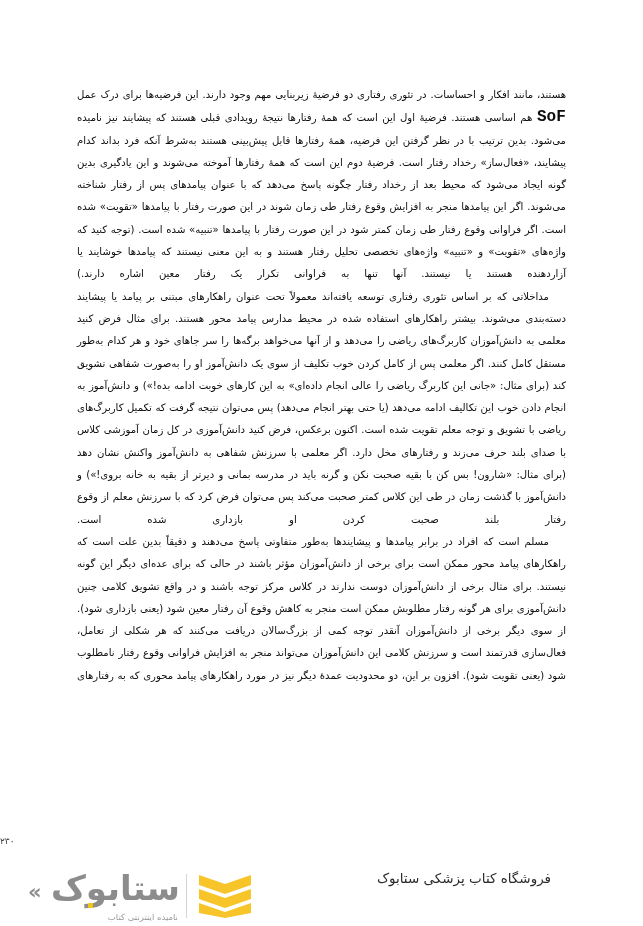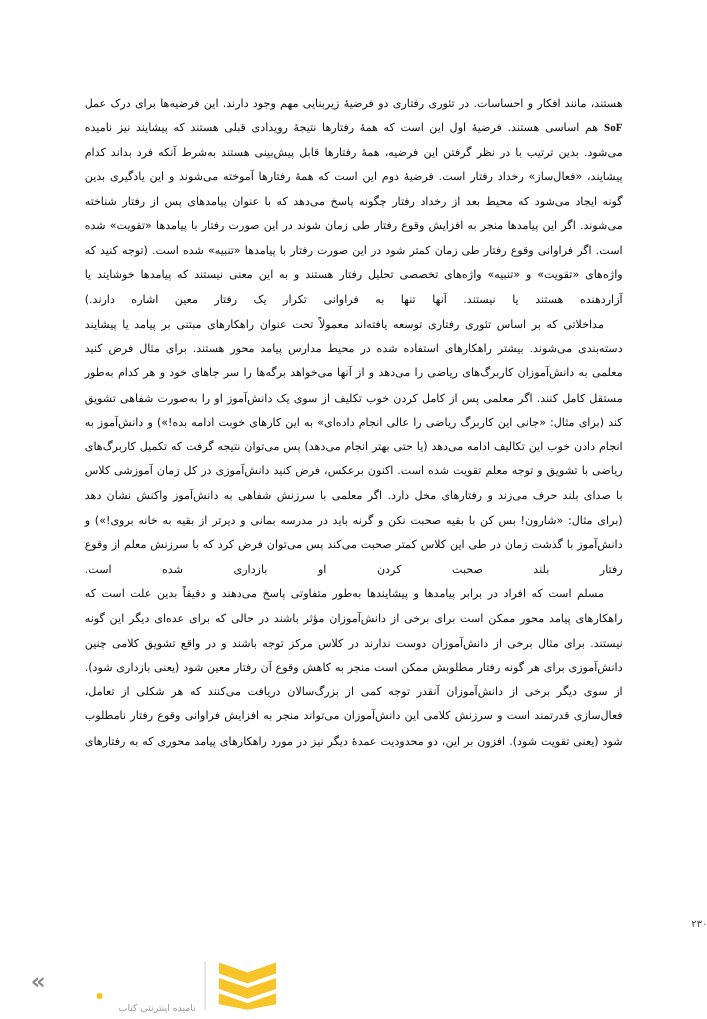--- a/index.html
+++ b/index.html
@@ -50,31 +50,31 @@
   }
 
   .para.indent {
     text-indent: 17px;
   }
 
   .bold-latin {
     font-weight: bold;
     direction: ltr;
     unicode-bidi: embed;
-    font-family: Liberation Serif, serif;
-    font-size: 10px;
+    font-family: Liberation Mono, monospace;
+    font-size: 16px;
   }
 
   
   .page-number {
     position: absolute;
     top: 836px;
     left: 0;
     right: 0;
-    text-align: right;
+    text-align: left;
     font-size: 9px;
     color: #3a3a3a;
     letter-spacing: 1px;
     direction: rtl;
   }
 
   
   .footer {
     position: absolute;
     left: 0;
@@ -207,32 +207,34 @@
     <p class="para indent">مسلم است که افراد در برابر پیامدها و پیشایندها به‌طور متفاوتی پاسخ می‌دهند و دقیقاً بدین علت است که راهکارهای پیامد محور ممکن است برای برخی از دانش‌آموزان مؤثر باشند در حالی که برای عده‌ای دیگر این گونه نیستند. برای مثال برخی از دانش‌آموزان دوست ندارند در کلاس مرکز توجه باشند و در واقع تشویق کلامی چنین دانش‌آموزی برای هر گونه رفتار مطلوبش ممکن است منجر به کاهش وقوع آن رفتار معین شود (یعنی بازداری شود). از سوی دیگر برخی از دانش‌آموزان آنقدر توجه کمی از بزرگ‌سالان دریافت می‌کنند که هر شکلی از تعامل، فعال‌سازی قدرتمند است و سرزنش کلامی این دانش‌آموزان می‌تواند منجر به افزایش فراوانی وقوع رفتار نامطلوب شود (یعنی تقویت شود). افزون بر این، دو محدودیت عمدهٔ دیگر نیز در مورد راهکارهای پیامد محوری که به رفتارهای</p>
 
   </div>
 
   <div class="page-number">۲۳۰</div>
 
   <div class="footer">
 
     <div class="footer-logo">
       <div class="logo-wordmark">
+        <div class="logo-word-main">ستابوک</div>
         <div class="logo-dot"></div>
         <div class="logo-chevrons">«</div>
         <div class="logo-sub">نامیده اینترنتی کتاب</div>
       </div>
       <div class="logo-divider"></div>
       <div class="logo-mark">
         <svg width="56" height="46" viewBox="0 0 56 46" aria-hidden="true">
           <polygon points="2,2 28,11 54,2 54,12 28,21 2,12" fill="#f7c52a"></polygon>
           <polygon points="2,16 28,25 54,16 54,26 28,35 2,26" fill="#f7c52a"></polygon>
           <polygon points="2,30 28,39 54,30 54,40 28,45 2,40" fill="#f7c52a"></polygon>
         </svg>
       </div>
     </div>
 
     <div class="footer-right">
+      <div class="footer-fa">فروشگاه کتاب پزشکی ستابوک</div>
     </div>
 
   </div>
 
 </div>
 
 </body></html>

